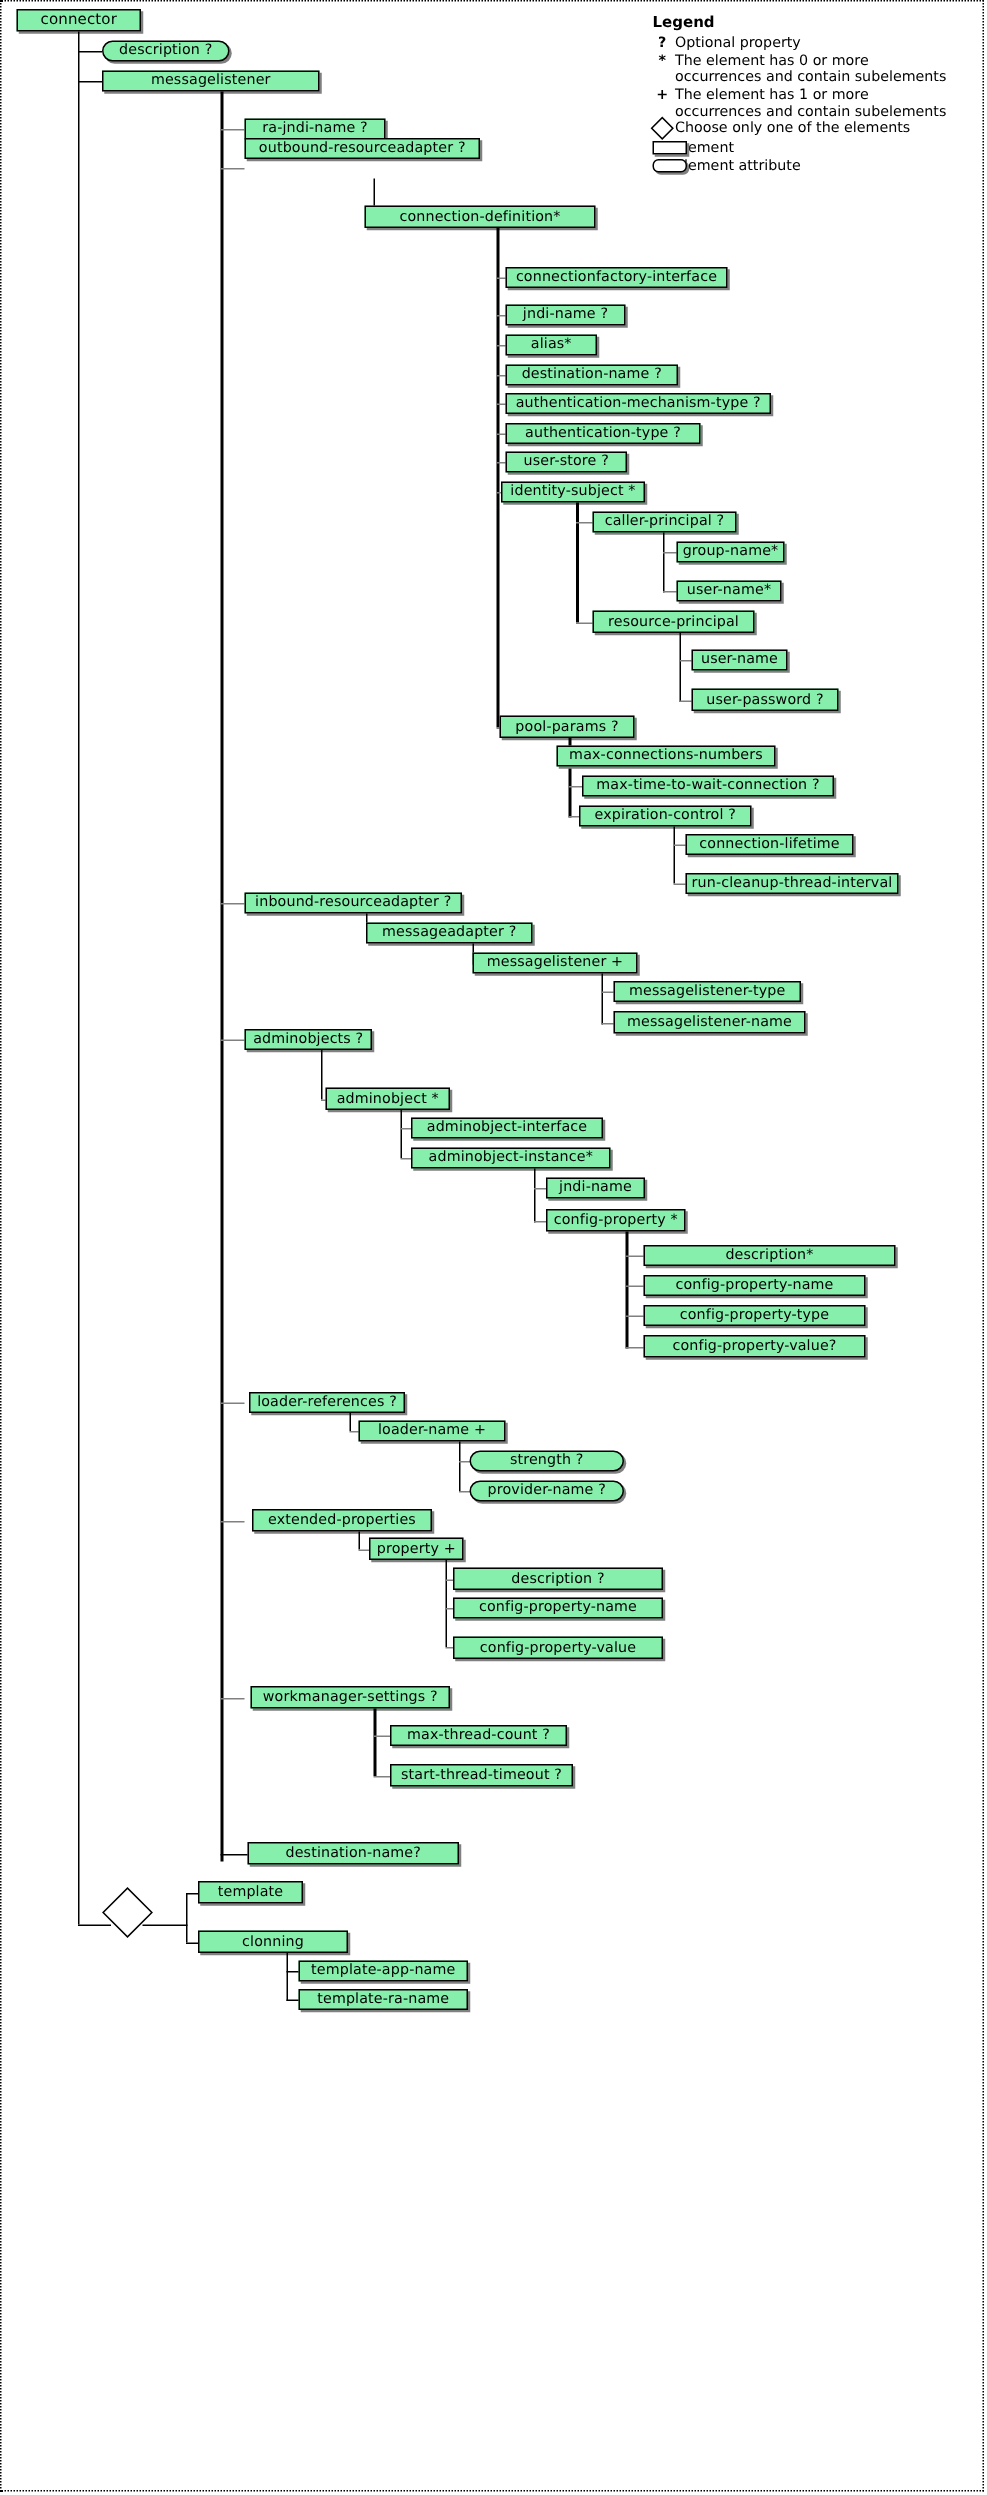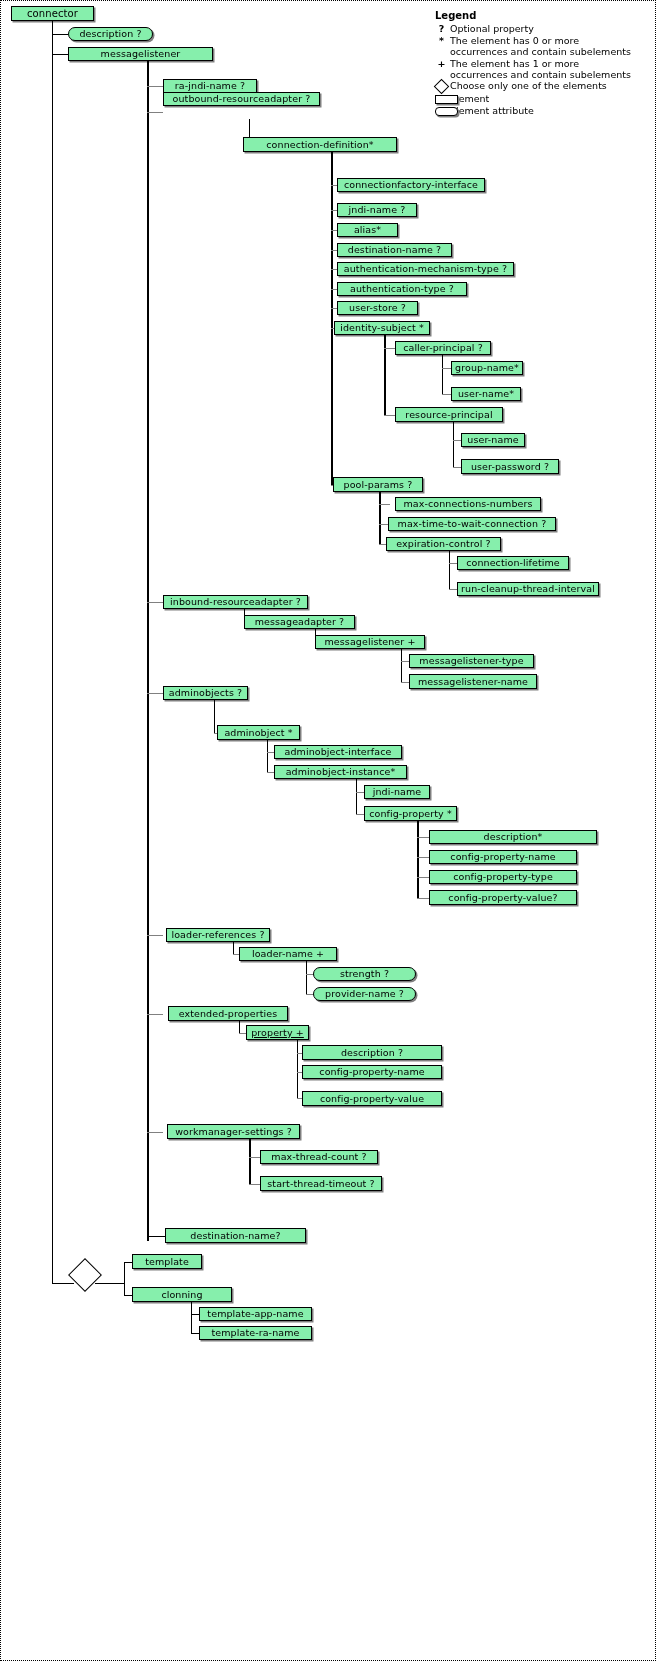--- a/index.html
+++ b/index.html
@@ -161,21 +161,21 @@
   <div class="node" style="left:460px;top:432px;width:64px;height:14px;">user-name</div>
 
   <div class="hline" style="left:452px;top:466px;width:10px;"></div>
   <div class="node" style="left:460px;top:458px;width:98px;height:15px;">user-password ?</div>
 
   <div class="hline" style="left:330px;top:484px;width:8px;"></div>
   <div class="node" style="left:332px;top:476px;width:90px;height:15px;">pool-params ?</div>
   <div class="vline thick" style="left:378px;top:491px;height:53px;"></div>
 
   <div class="hline" style="left:378px;top:503px;width:11px;"></div>
-  <div class="node" style="left:394px;top:496px;width:146px;height:14px;">max-connections-numbers</div>
+  <div class="node" style="left:370px;top:496px;width:146px;height:14px;">max-connections-numbers</div>
 
   <div class="hline" style="left:378px;top:523px;width:11px;"></div>
   <div class="node" style="left:387px;top:516px;width:168px;height:14px;">max-time-to-wait-connection ?</div>
 
   <div class="hline" style="left:378px;top:543px;width:11px;"></div>
   <div class="node" style="left:385px;top:536px;width:115px;height:14px;">expiration-control ?</div>
   <div class="vline" style="left:448px;top:550px;height:38px;"></div>
 
   <div class="hline" style="left:448px;top:562px;width:10px;"></div>
   <div class="node" style="left:456px;top:555px;width:112px;height:14px;">connection-lifetime</div>
@@ -247,21 +247,21 @@
   <div class="node attr" style="left:312px;top:966px;width:103px;height:14px;">strength ?</div>
 
   <div class="hline" style="left:305px;top:993px;width:10px;"></div>
   <div class="node attr" style="left:312px;top:986px;width:103px;height:14px;">provider-name ?</div>
 
   <div class="hline" style="left:146px;top:1013px;width:16px;"></div>
   <div class="node" style="left:167px;top:1005px;width:120px;height:15px;">extended-properties</div>
   <div class="vline" style="left:238px;top:1020px;height:12px;"></div>
 
   <div class="hline" style="left:238px;top:1032px;width:10px;"></div>
-  <div class="node" style="left:245px;top:1024px;width:63px;height:15px;text-decoration:underline;">property +</div>
+  <div class="node" style="left:245px;top:1024px;width:63px;height:15px;">property +</div>
   <div class="vline" style="left:296px;top:1039px;height:58px;"></div>
 
   <div class="hline" style="left:296px;top:1052px;width:12px;"></div>
   <div class="node" style="left:301px;top:1044px;width:140px;height:15px;">description ?</div>
 
   <div class="hline" style="left:296px;top:1071px;width:12px;"></div>
   <div class="node" style="left:301px;top:1064px;width:140px;height:14px;">config-property-name</div>
 
   <div class="hline" style="left:296px;top:1097px;width:12px;"></div>
   <div class="node" style="left:301px;top:1090px;width:140px;height:15px;">config-property-value</div>

